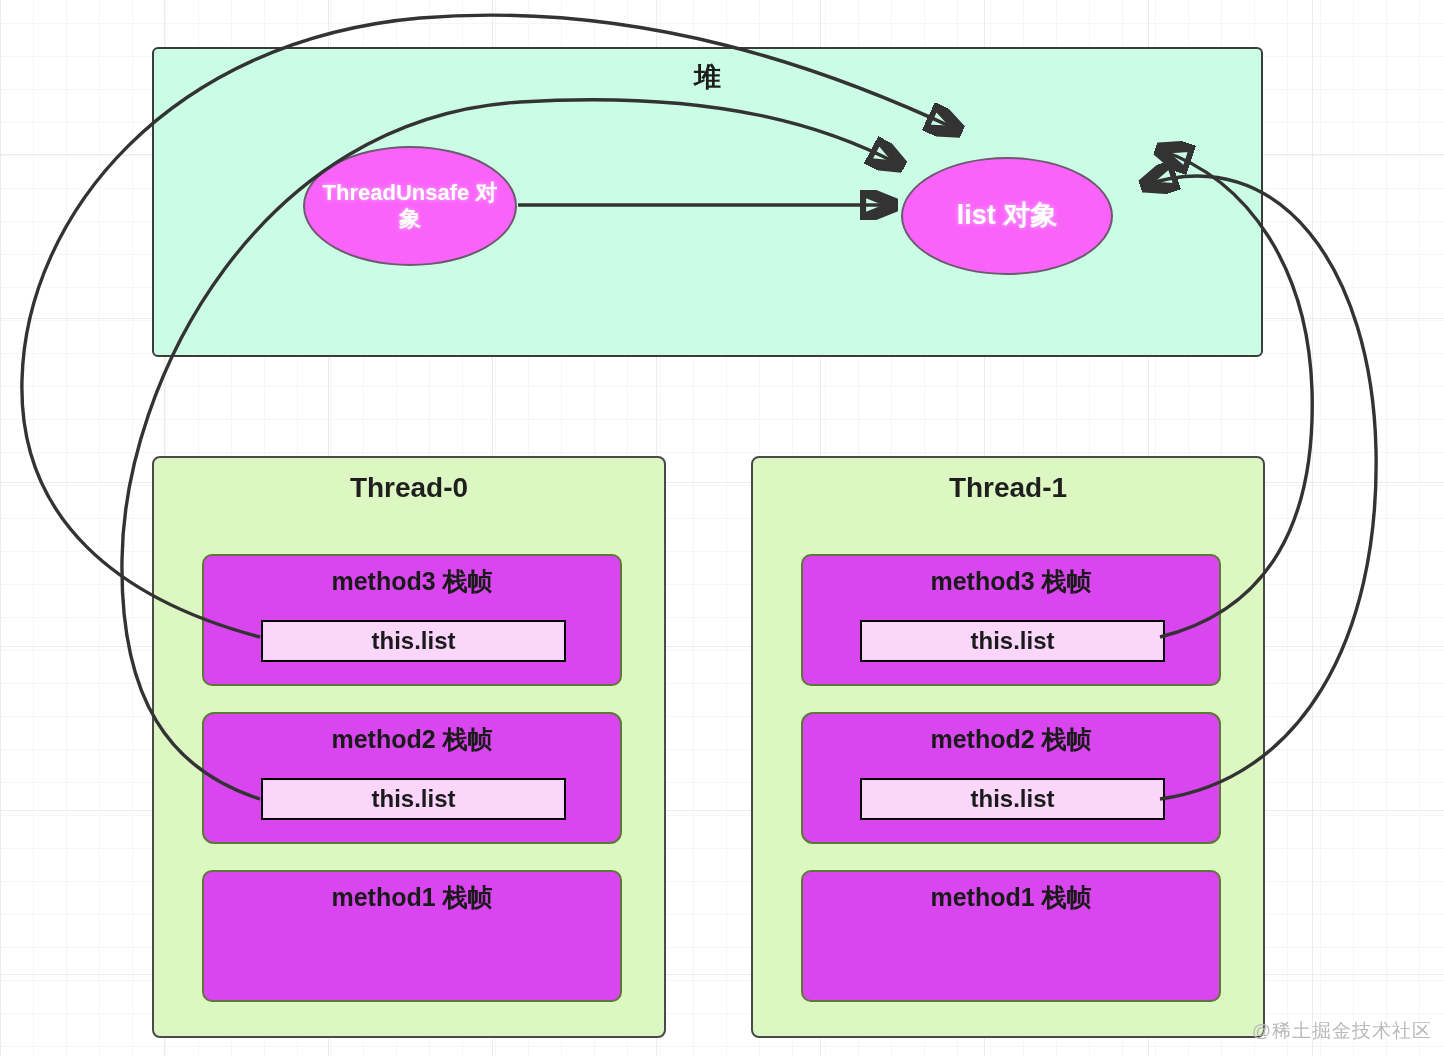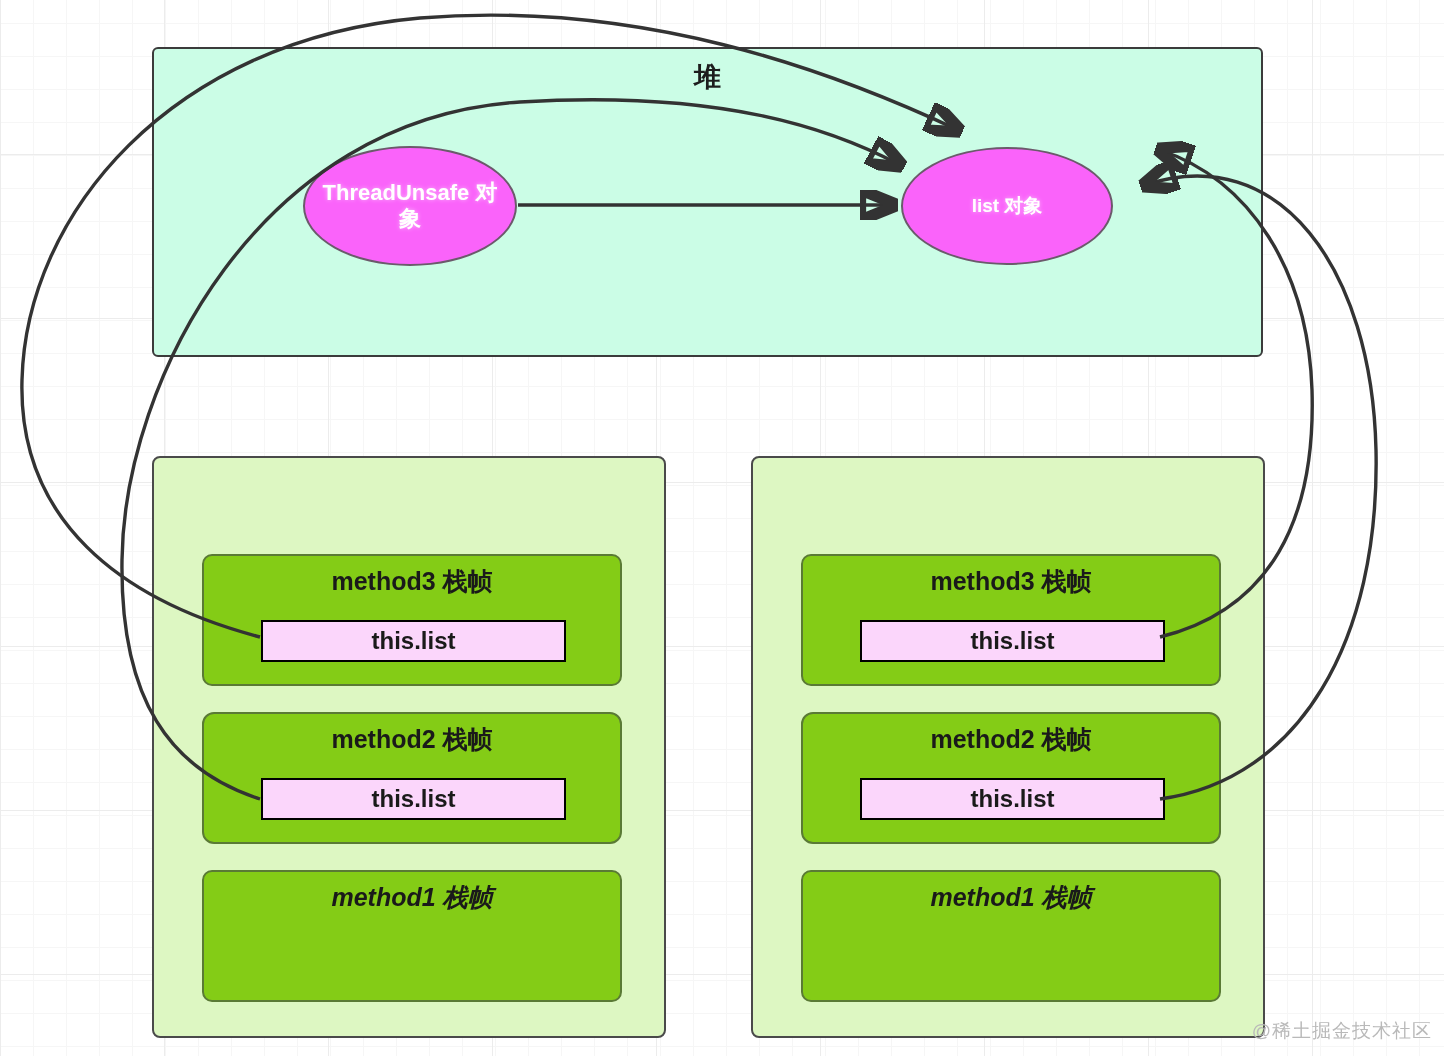--- a/index.html
+++ b/index.html
@@ -72,28 +72,28 @@
     font-weight: 700;
     color: #1f1f1f;
   }
 
   
   .frame {
     position: absolute;
     left: 48px;
     width: 420px;
     height: 132px;
-    background: #84cc16;
+    background: #d946ef;
     border: 2.5px solid #5a7a35;
     border-radius: 10px;
     box-sizing: border-box;
   }
   .frame.f3 { top: 96px; }
   .frame.f2 { top: 254px; border-radius: 12px; }
-  .frame.f1 { top: 412px; font-style: italic; }
+  .frame.f1 { top: 412px; }
 
   .frame-title {
     position: absolute;
     left: 0;
     top: 9px;
     width: 100%;
     text-align: center;
     font-size: 25px;
     font-weight: 700;
     color: #1a1a1a;
@@ -135,24 +135,24 @@
   #obj-threadunsafe {
     left: 303px;
     top: 146px;
     width: 214px;
     height: 120px;
     font-size: 22px;
     padding: 0 16px;
   }
   #obj-list {
     left: 901px;
-    top: 147px;
+    top: 157px;
     width: 212px;
     height: 118px;
-    font-size: 19px;
+    font-size: 27px;
   }
 
   
   #arrows {
     position: absolute;
     left: 0;
     top: 0;
     width: 1444px;
     height: 1056px;
     pointer-events: none;
@@ -197,37 +197,39 @@
 
   <div class="ellipse" id="obj-threadunsafe">
     <span>ThreadUnsafe 对象</span>
   </div>
 
   <div class="ellipse" id="obj-list">
     <span>list 对象</span>
   </div>
 
   <div class="thread-box" id="thread-0">
+    <div class="thread-title">Thread-0</div>
 
     <div class="frame f3">
       <div class="frame-title">method3 栈帧</div>
       <div class="slot">this.list</div>
     </div>
 
     <div class="frame f2">
       <div class="frame-title">method2 栈帧</div>
       <div class="slot">this.list</div>
     </div>
 
     <div class="frame f1">
       <div class="frame-title">method1 栈帧</div>
     </div>
   </div>
 
   <div class="thread-box" id="thread-1">
+    <div class="thread-title">Thread-1</div>
 
     <div class="frame f3">
       <div class="frame-title">method3 栈帧</div>
       <div class="slot">this.list</div>
     </div>
 
     <div class="frame f2">
       <div class="frame-title">method2 栈帧</div>
       <div class="slot">this.list</div>
     </div>

